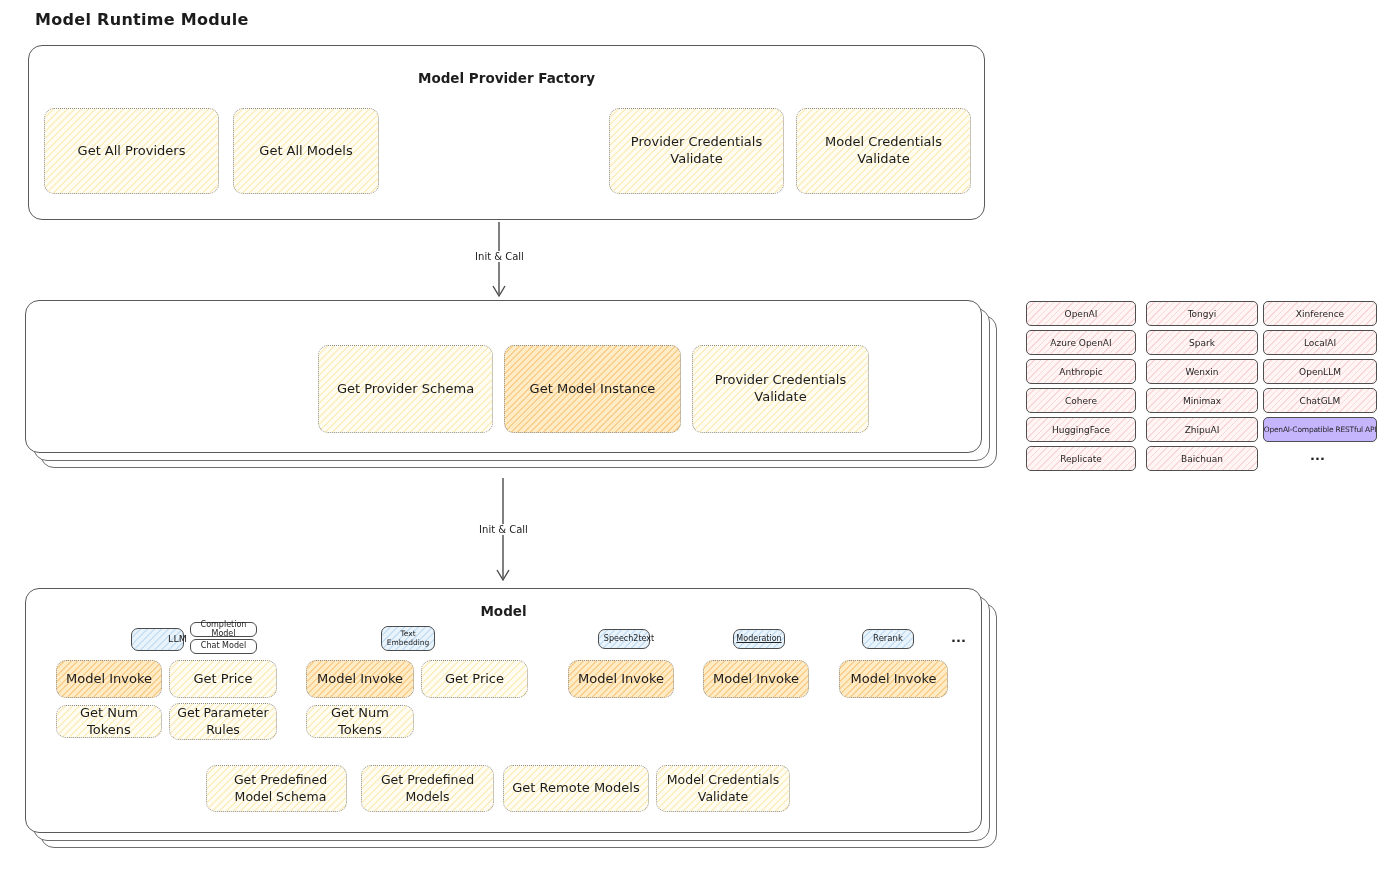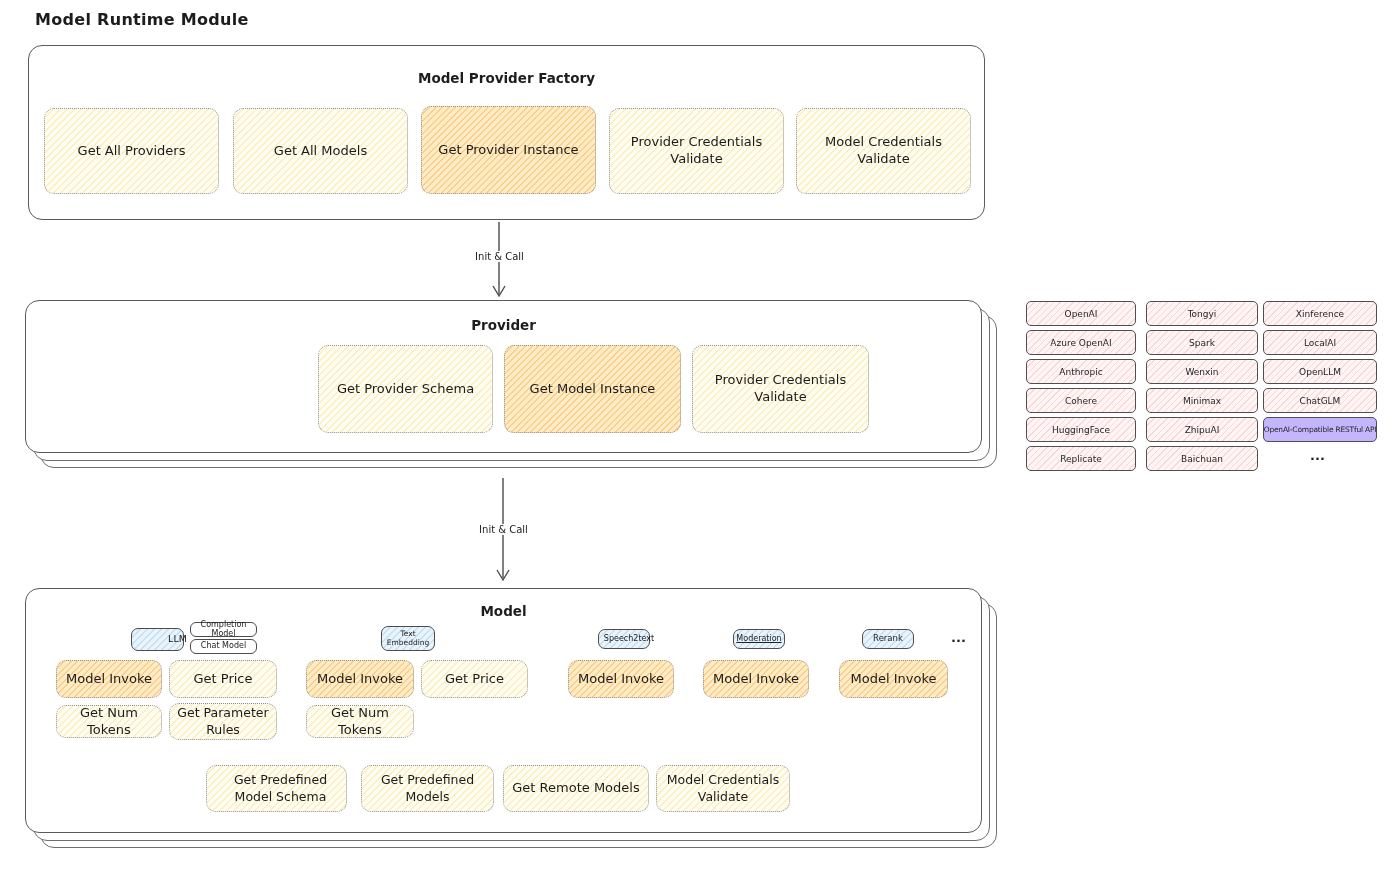--- a/index.html
+++ b/index.html
@@ -40,36 +40,34 @@
   svg { display:block; }
 </style>
 </head>
 <body>
 
 <div class="abs page-title">Model Runtime Module</div>
 
 <div class="abs box-main" style="left:28px; top:45px; width:957px; height:175px;">
   <div class="abs sec-label" style="top:24px;">Model Provider Factory</div>
   <div class="abs btn yellow" style="left:15px;  top:62px; width:175px; height:86px;">Get All Providers</div>
-  <div class="abs btn yellow" style="left:204px; top:62px; width:175px; height:86px;">Get All Models</div>
-  <div class="abs btn orange" style="left:392px; top:60px; width:175px; height:88px;">Get Provider Instance</div>
+  <div class="abs btn yellow" style="left:204px; top:62px; width:146px; height:86px;">Get All Models</div>
   <div class="abs btn yellow" style="left:580px; top:62px; width:175px; height:86px;">Provider Credentials Validate</div>
   <div class="abs btn yellow" style="left:767px; top:62px; width:175px; height:86px;">Model Credentials Validate</div>
 </div>
 
 <svg class="abs" style="left:489px; top:221px;" width="20" height="78">
   <line x1="10" y1="1" x2="10" y2="73" stroke="#4a4a4a" stroke-width="1.4"></line>
   <path d="M4,65 L10,75 L16,65" fill="none" stroke="#4a4a4a" stroke-width="1.4"></path>
 </svg>
 <div class="abs arrow-label" style="left:462px; top:251px; width:75px;">Init &amp; Call</div>
 
 <div class="abs layer" style="left:40px; top:315px; width:957px; height:153px;"></div>
 <div class="abs layer" style="left:33px; top:308px; width:957px; height:153px;"></div>
 <div class="abs box-main" style="left:25px; top:300px; width:957px; height:153px;">
-  <div class="abs sec-label" style="top:16px;">Provider</div>
   <div class="abs btn orange" style="left:478px; top:44px; width:177px; height:88px;">Get Model Instance</div>
   <div class="abs btn yellow" style="left:292px; top:44px; width:175px; height:88px;">Get Provider Schema</div>
   <div class="abs btn yellow" style="left:666px; top:44px; width:177px; height:88px;">Provider Credentials Validate</div>
 </div>
 
 <div class="abs pink" style="left:1026px; top:301px; width:110px; height:25px;">OpenAI</div>
 <div class="abs pink" style="left:1026px; top:330px; width:110px; height:25px;">Azure OpenAI</div>
 <div class="abs pink" style="left:1026px; top:359px; width:110px; height:25px;">Anthropic</div>
 <div class="abs pink" style="left:1026px; top:388px; width:110px; height:25px;">Cohere</div>
 <div class="abs pink" style="left:1026px; top:417px; width:110px; height:25px;">HuggingFace</div>

